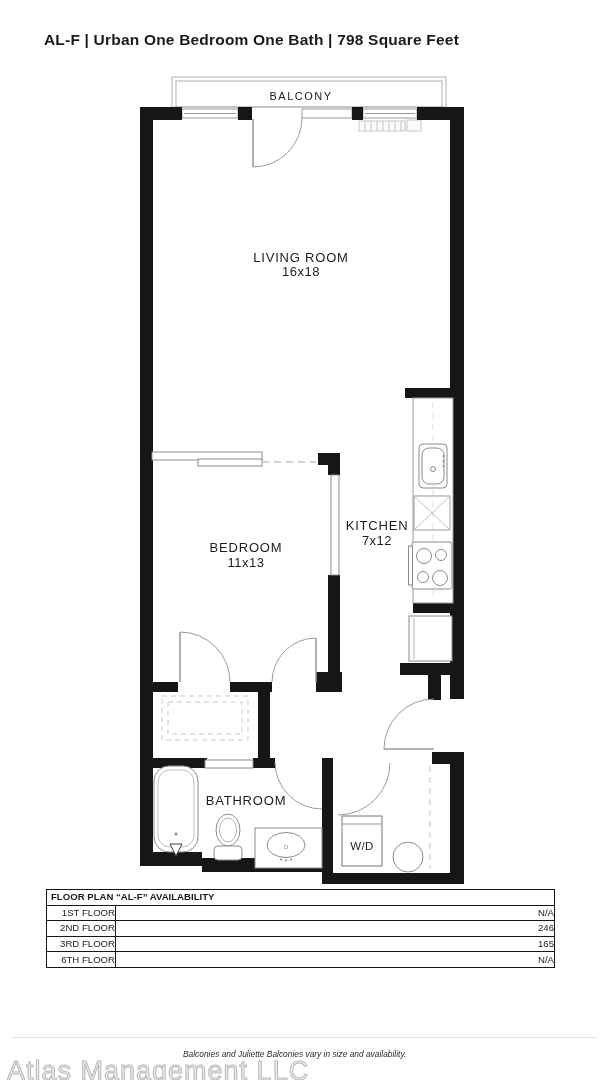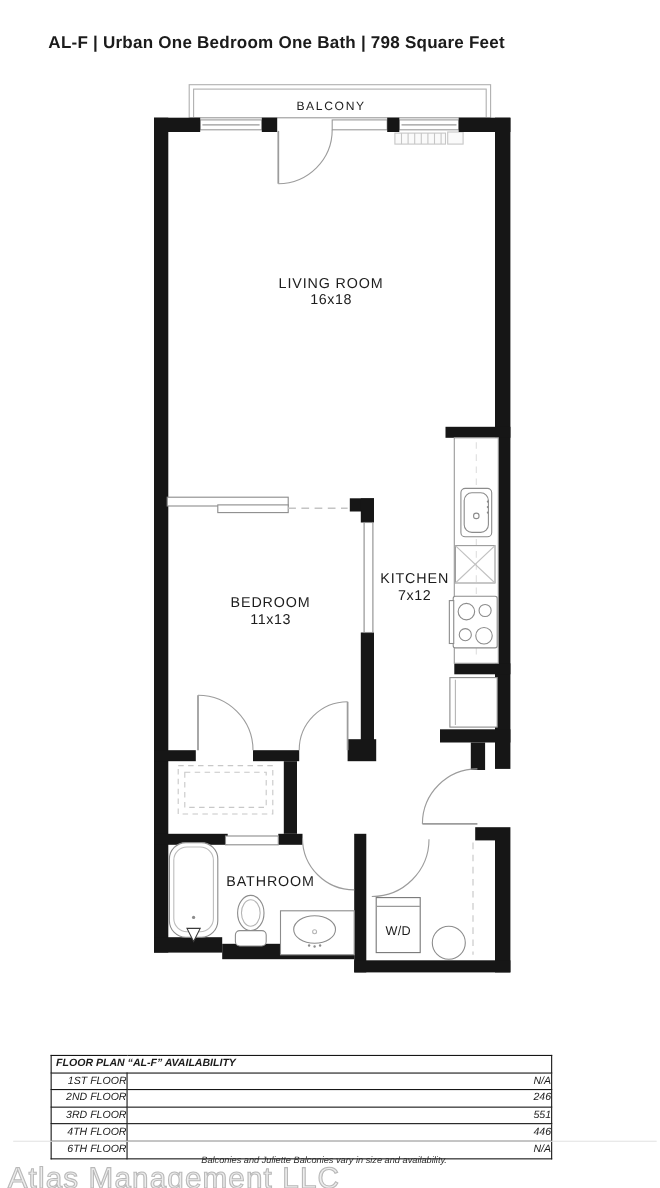--- a/index.html
+++ b/index.html
@@ -7,22 +7,22 @@
     width:600px;height:1080px;position:relative;background:#ffffff;
     font-family:"Liberation Sans", sans-serif;overflow:hidden;
   }
   .page-title{
     position:absolute;left:0;top:31px;width:503px;text-align:center;
     font-size:15.5px;font-weight:bold;color:#1b1b1b;letter-spacing:.2px;
   }
   svg.plan{position:absolute;left:0;top:0;}
   svg text{font-family:"Liberation Sans", sans-serif;fill:#1d1d1d;}
   .availability{
-    position:absolute;left:46px;top:959px;width:456px;
-    border-collapse:collapse;table-layout:fixed;font-style:italic;
+    position:absolute;left:46px;top:889px;width:509px;
+    border-collapse:collapse;table-layout:fixed;
   }
   .availability td{
     border:1.3px solid #161616;height:14.6px;padding:0 0 0 4px;
     font-size:9.6px;color:#1b1b1b;line-height:14px;white-space:nowrap;overflow:hidden;
   }
   .availability .hd{font-weight:700;}
   .availability .dt{font-weight:500;text-align:right;}
   .footer-rule{
     position:absolute;left:12px;top:1037px;width:585px;height:1px;background:#e4e4e4;
   }
@@ -207,25 +207,21 @@
   <tr>
     <td class="dt">1ST FLOOR</td>
     <td class="dt">N/A</td>
   </tr>
   <tr>
     <td class="dt">2ND FLOOR</td>
     <td class="dt">246</td>
   </tr>
   <tr>
     <td class="dt">3RD FLOOR</td>
-    <td class="dt">551</td>
-  </tr>
-  <tr>
-    <td class="dt">4TH FLOOR</td>
-    <td class="dt">446</td>
+    <td class="dt">165</td>
   </tr>
   <tr>
     <td class="dt">6TH FLOOR</td>
     <td class="dt">N/A</td>
   </tr>
 </tbody>
   </table>
 
 <div class="footer-rule"></div>
 <div class="watermark">Atlas Management LLC</div>

